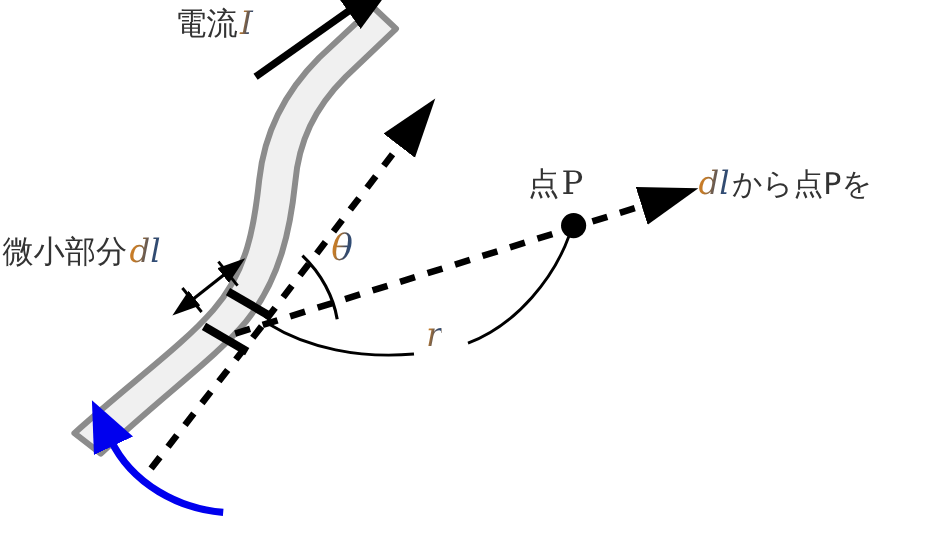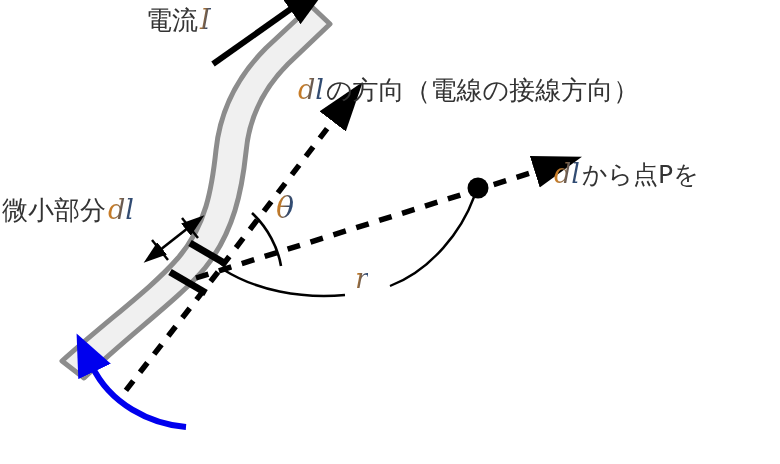--- a/index.html
+++ b/index.html
@@ -45,21 +45,21 @@
     -webkit-text-fill-color: transparent;
   }
   .serifup {
     font-family: "DejaVu Serif", "Liberation Serif", serif;
     font-style: normal;
     color: #333333;
   }
   #label-current      { left: 146px; top: 4px; }
   #label-dl-direction { left: 296px; top: 74px; }
   #label-point-p      { left: 440px; top: 138px; }
-  #label-dl-to-p      { left: 552px; top: 138px; font-size: 25px; margin-top: 20px; }
+  #label-dl-to-p      { left: 580px; top: 138px; font-size: 25px; }
   #label-small-part   { left: 2px;   top: 194px; }
   #label-theta        { left: 276px; top: 190px; font-size: 30px; }
   #label-r            { left: 355px; top: 262px; font-size: 28px; }
   #label-wire-note    { left: 182px; top: 415px; }
   .inline-math { font-size: 27px; padding: 0 2px; }
 </style>
 </head>
 <body>
 
 <div id="figure">
@@ -128,24 +128,24 @@
       <path d="M 390,286 C 432,270 462,230 474,197" fill="none" stroke="#000000" stroke-width="2.4"></path>
     </g>
 
     <path d="M 186,427 C 150,424 110,404 92,366" fill="none" stroke="#0000ee" stroke-width="6" marker-end="url(#arrow-blue)"></path>
   </svg>
 
   <div class="lbl jp" id="label-current">
     <span>電流</span><span class="mathit inline-math">I</span>
   </div>
 
-  <div class="lbl jp" id="label-dl-direction">
-    <span class="mathit inline-math">dl</span><span>の方向（電線の接線方向）</span>
+
+  <div class="lbl jp" id="label-point-p">
+    <span>点</span><span class="serifup inline-math">P</span>
   </div>
-
 
   <div class="lbl jp" id="label-dl-to-p">
     <div><span class="mathit inline-math">dl</span><span>から点Pを</span></div>
   </div>
 
   <div class="lbl jp" id="label-small-part">
     <span>微小部分</span><span class="mathit inline-math">dl</span>
   </div>
 
   <div class="lbl mathit" id="label-theta">θ</div>

